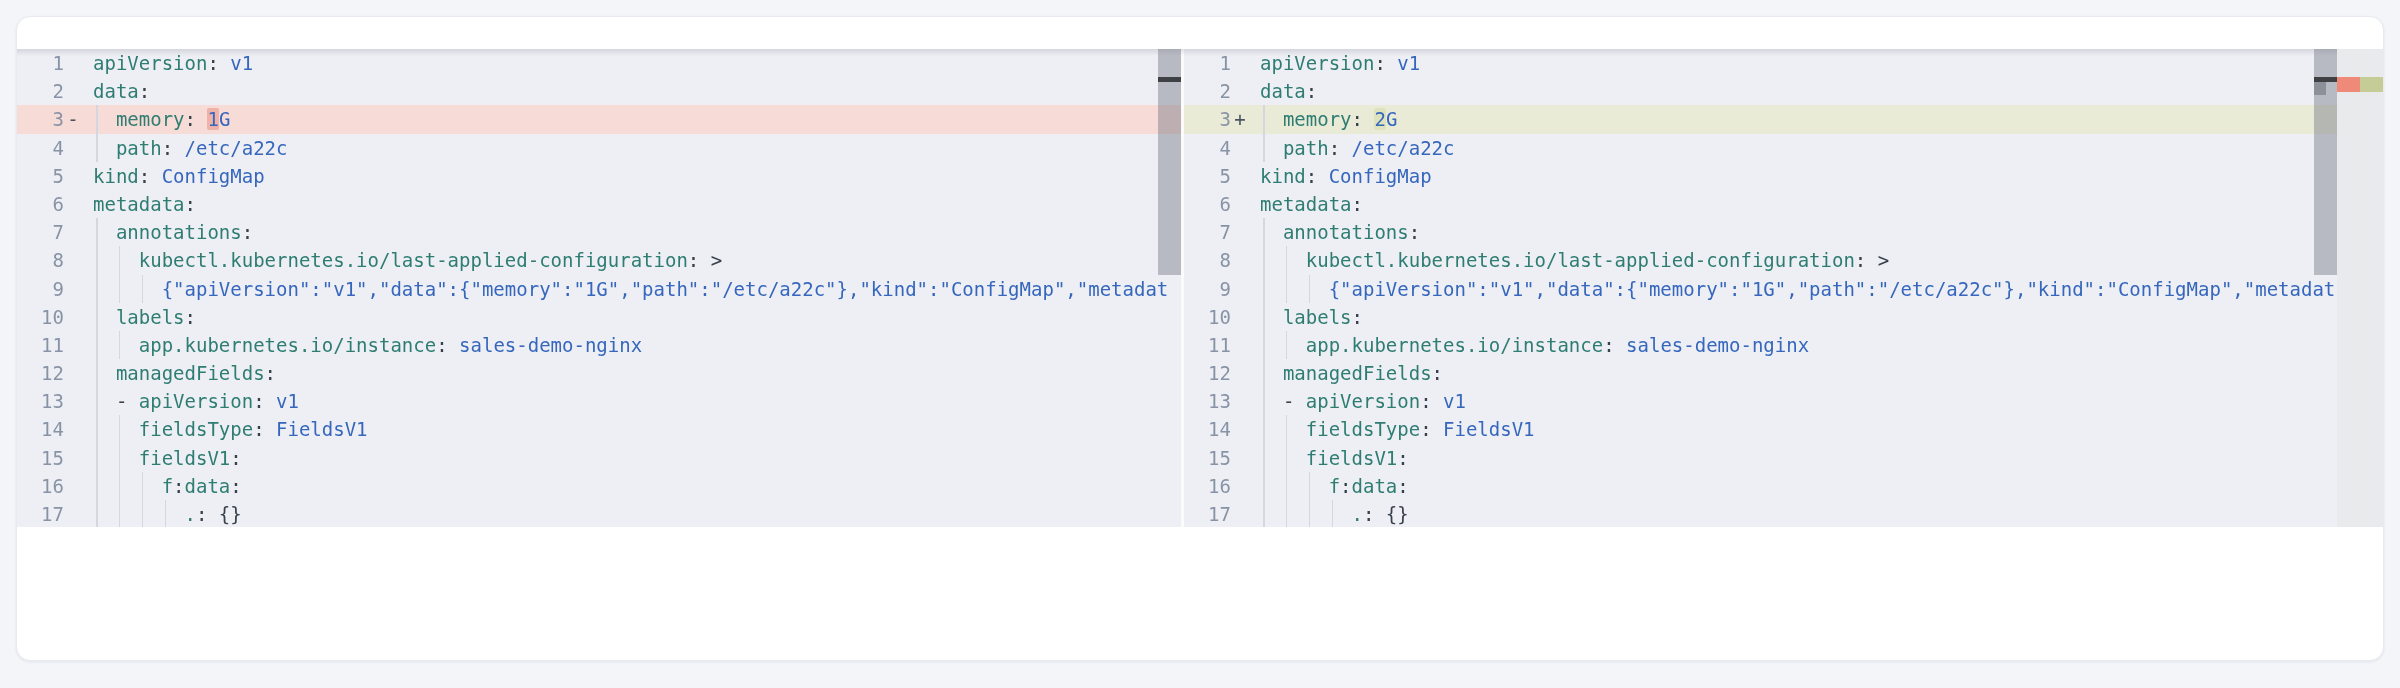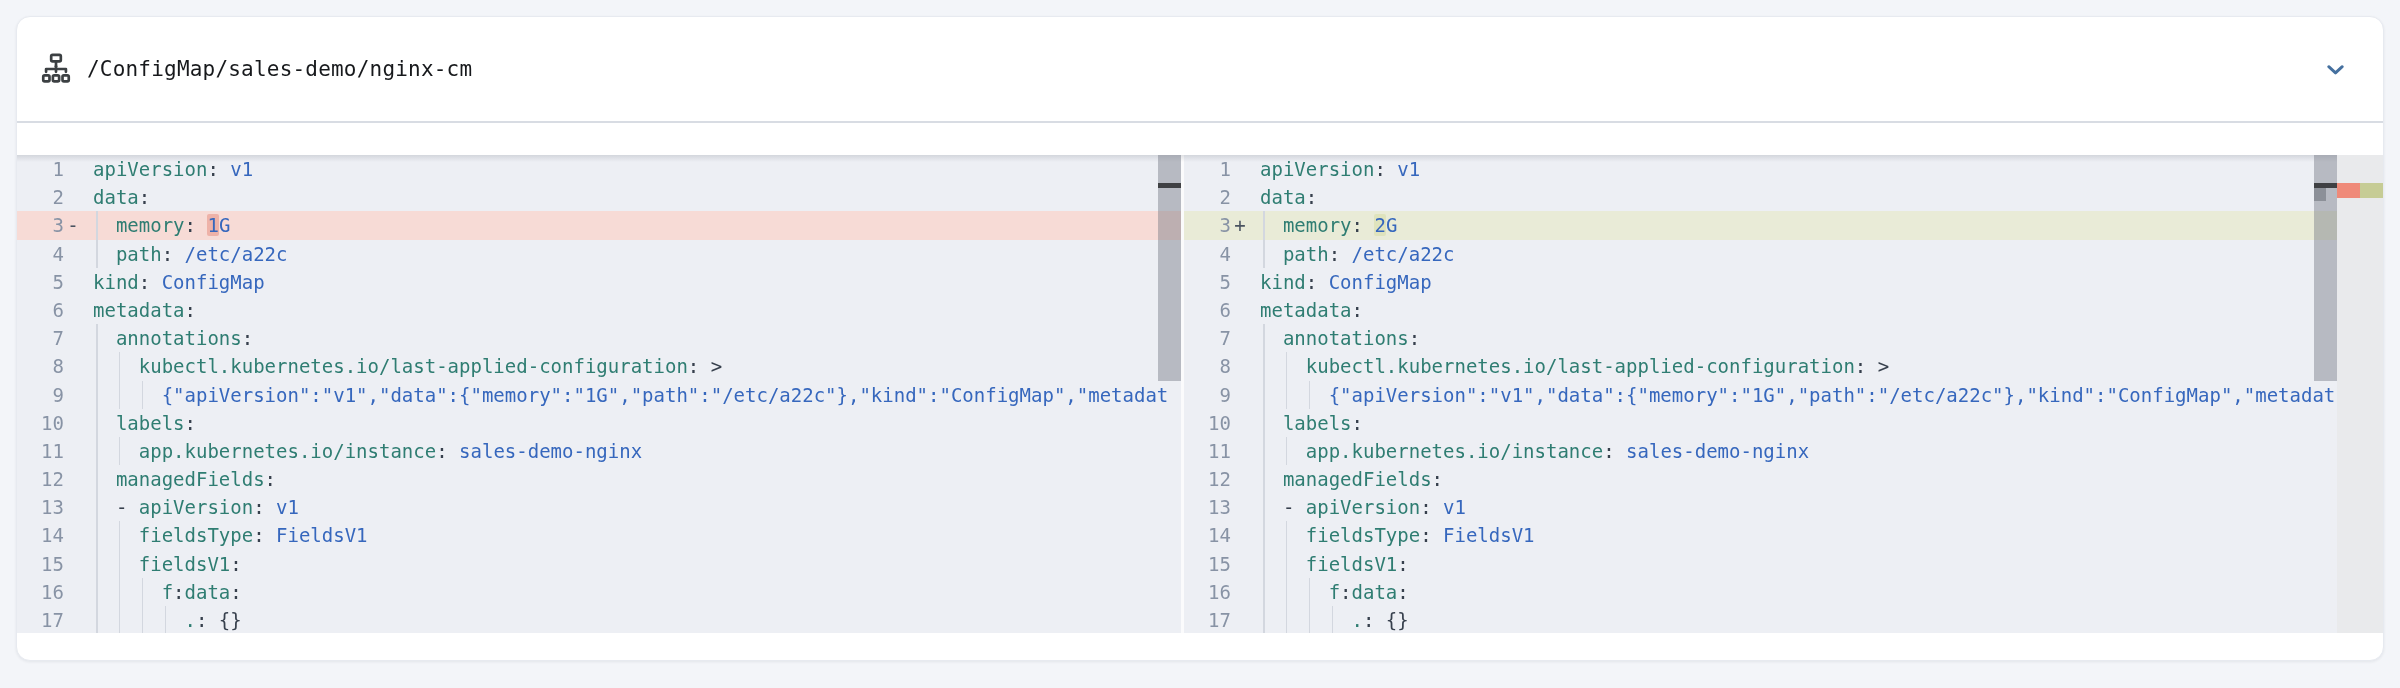--- a/index.html
+++ b/index.html
@@ -72,40 +72,20 @@
   .thumb-sub{position:absolute;left:0;top:33px;width:12px;height:13px;background:rgba(70,75,85,.38);}
   .ovr-lane{position:absolute;top:0;bottom:0;right:0;width:46px;background:var(--lane);z-index:6;}
   .ovr-del{position:absolute;top:28px;right:23px;width:23px;height:15px;background:var(--mark-del);}
   .ovr-add{position:absolute;top:28px;right:0;width:23px;height:15px;background:var(--mark-add);}
 </style>
 </head>
 <body>
 
 <div class="card">
 
-  <div class="card-header">
-    <span class="res-icon">
-      <svg width="34" height="42" viewBox="0 0 24 26" fill="none" stroke="currentColor" stroke-width="1.9" stroke-linecap="round" stroke-linejoin="round">
-        <rect x="8.6" y="3" width="6.8" height="4.6" rx="1"></rect>
-        <path d="M12 7.6 V11"></path>
-        <path d="M5 15 V13 H19 V15"></path>
-        <path d="M12 11 V15"></path>
-        <rect x="3" y="17.5" width="4.4" height="4.2" rx="1"></rect>
-        <rect x="9.8" y="17.5" width="4.4" height="4.2" rx="1"></rect>
-        <rect x="16.6" y="17.5" width="4.4" height="4.2" rx="1"></rect>
-      </svg>
-    </span>
-    <span class="res-title">/ConfigMap/sales-demo/nginx-cm</span>
-    <span class="hdr-spacer"></span>
-    <span class="chev">
-      <svg width="27" height="27" viewBox="0 0 24 24" fill="none" stroke="currentColor" stroke-width="2.6" stroke-linecap="round" stroke-linejoin="round">
-        <polyline points="6 9.5 12 15 18 9.5"></polyline>
-      </svg>
-    </span>
-  </div>
 
   <div class="diff-wrap">
 
     <div class="panel left">
         <div class="row"><span class="gutter"><span class="num">1</span><span class="sign"></span></span><span></span><span class="t-k">apiVersion</span><span class="t-p">: </span><span class="t-v">v1</span></div>
         <div class="row"><span class="gutter"><span class="num">2</span><span class="sign"></span></span><span></span><span class="t-k">data</span><span class="t-p">:</span></div>
         <div class="row removed"><span class="gutter"><span class="num">3</span><span class="sign">-</span></span><span class="iguide" style="left: 79px;"></span><span>  </span><span class="t-k">memory</span><span class="t-p">: </span><span class="t-hd">1</span><span class="t-v">G</span></div>
         <div class="row"><span class="gutter"><span class="num">4</span><span class="sign"></span></span><span class="iguide" style="left: 79px;"></span><span>  </span><span class="t-k">path</span><span class="t-p">: </span><span class="t-v">/etc/a22c</span></div>
         <div class="row"><span class="gutter"><span class="num">5</span><span class="sign"></span></span><span></span><span class="t-k">kind</span><span class="t-p">: </span><span class="t-v">ConfigMap</span></div>
         <div class="row"><span class="gutter"><span class="num">6</span><span class="sign"></span></span><span></span><span class="t-k">metadata</span><span class="t-p">:</span></div>

